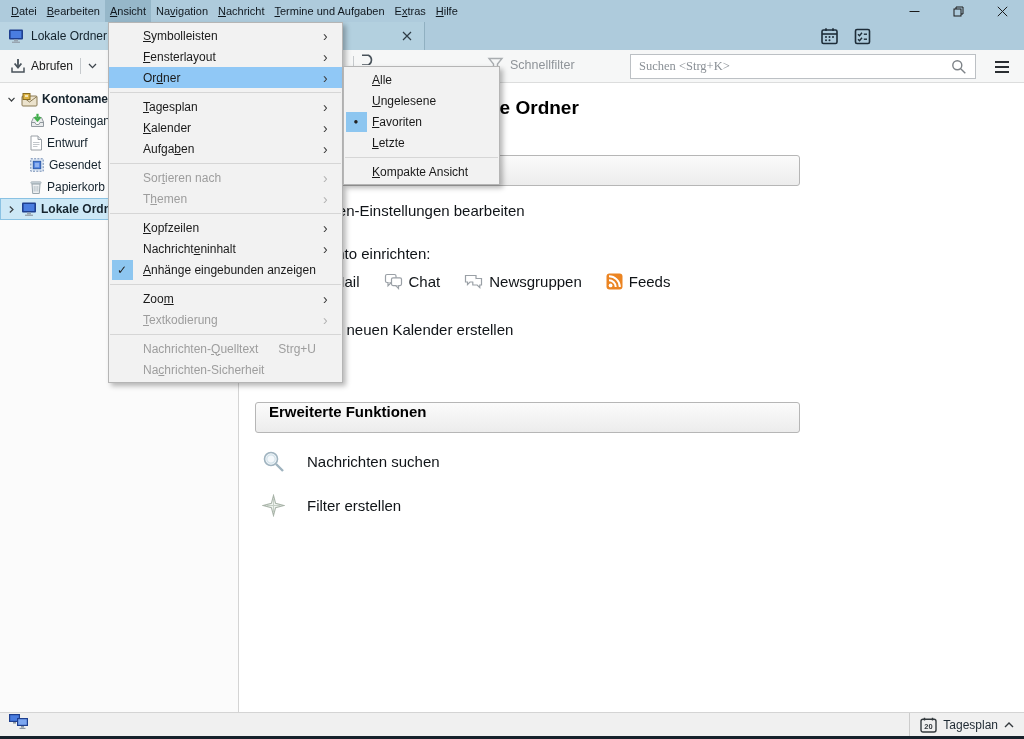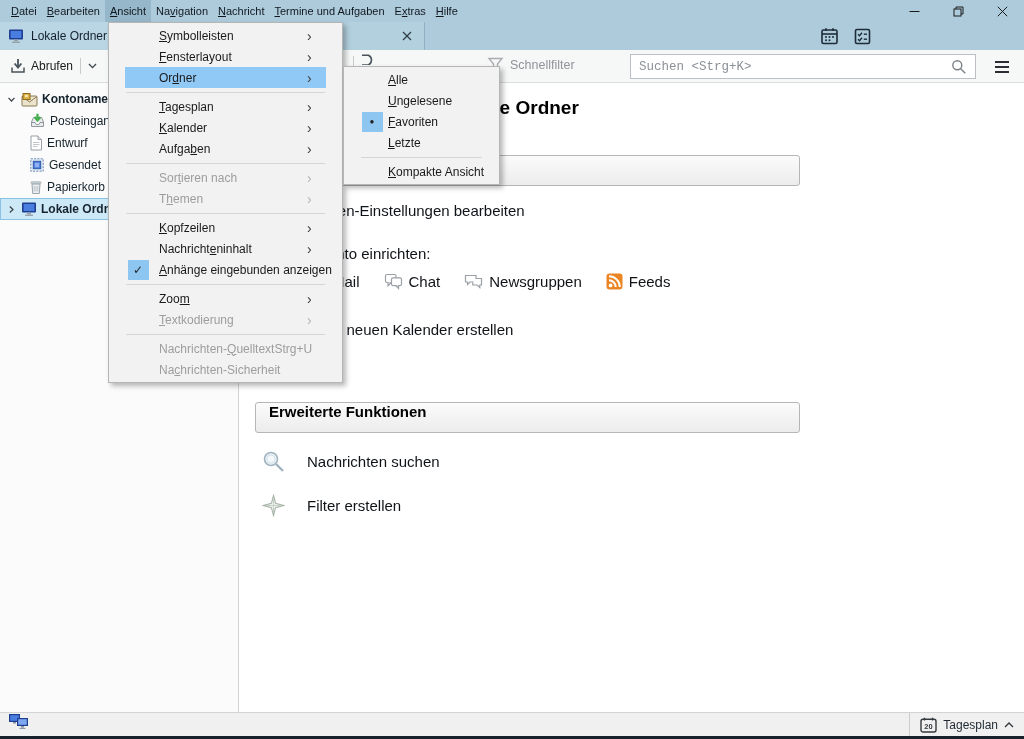--- a/index.html
+++ b/index.html
@@ -23,21 +23,21 @@
 .tab-actions{position:absolute;top:2px;right:150px;display:flex;gap:9px}
 .tab-action{width:24px;height:24px;display:flex;align-items:center;justify-content:center}
 
 .toolbar{position:absolute;top:50px;left:0;right:0;height:33px;background:#f6f7f7;border-bottom:1px solid #dcdddd;z-index:20}
 .btn-getmail{position:absolute;left:6px;top:3px;height:26px;display:flex;align-items:center;gap:5px;padding:0 4px;font-size:12px}
 .getmail-sep{width:1px;height:16px;background:#c6cacd;margin:0 2px}
 .tb-frag-sep{position:absolute;left:353px;top:6px;width:1px;height:21px;background:#c6cacd}
 .tb-frag{position:absolute;left:360px;top:4px}
 .quickfilter{position:absolute;left:487px;top:6px;display:flex;align-items:center;gap:6px;font-size:12.5px;color:#8f9499}
 .searchbox{position:absolute;left:630px;top:4px;width:346px;height:25px;background:#fff;border:1px solid #bcc0c4}
-.searchbox input{width:100%;height:100%;border:none;outline:none;background:transparent;font-family:Liberation Mono, monospace;font-size:12.5px;padding:0 30px 0 8px;color:#ef4444}
+.searchbox input{width:100%;height:100%;border:none;outline:none;background:transparent;font-family:Liberation Serif, serif;font-size:12.5px;padding:0 30px 0 8px;color:#ef4444}
 .searchbox input::placeholder{color:#8a9096}
 .search-ic{position:absolute;right:8px;top:4px}
 .hamburger{position:absolute;left:988px;top:5px;width:28px;height:24px;display:flex;align-items:center;justify-content:center}
 
 .folderpane{position:absolute;top:83px;left:0;width:238px;bottom:27px;background:#fbfbfb;z-index:1;padding-top:5px}
 .splitter{position:absolute;top:83px;left:238px;width:1px;bottom:27px;background:#d4d4d4;z-index:2}
 .frow{display:flex;align-items:center;height:22px;font-size:12px;color:#16242e;padding-left:4px;gap:4px;border:1px solid transparent}
 .frow .chev{width:12px;display:flex;justify-content:center;flex:none}
 .frow.child{padding-left:28px}
 .frow.bold{font-weight:bold}
@@ -50,21 +50,21 @@
 .linksrow{display:flex;align-items:center;gap:24px}
 .linkitem{display:flex;align-items:center;gap:6px;font-size:15px;color:#101418}
 .advrows .arow{display:flex;align-items:center;gap:22px;height:44px}
 .advrows .arow .albl{font-size:15px;color:#101418}
 
 .statusbar{position:absolute;left:0;right:0;bottom:3px;height:24px;background:#f0f0f0;border-top:1px solid #d4d4d4;display:flex;align-items:flex-start;z-index:10}
 .status-ic{margin-left:8px}
 .todaypane{margin-left:auto;height:100%;display:flex;align-items:center;gap:6px;padding:0 10px;border-left:1px solid #cccccc;font-size:12px;color:#1f2a33}
 .winbottom{position:absolute;left:0;right:0;bottom:0;height:3px;background:#16212b;z-index:60}
 
-.popup{position:absolute;background:#f2f2f2;border:1px solid #b5b5b5;box-shadow:3px 3px 5px rgba(0,0,0,.28);padding:2px 16px;font-size:12px;z-index:50}
+.popup{position:absolute;background:#f2f2f2;border:1px solid #b5b5b5;box-shadow:3px 3px 5px rgba(0,0,0,.28);padding:2px 0;font-size:12px;z-index:50}
 .popup.viewmenu{left:108px;top:22px;width:235px}
 .popup.foldersub{left:343px;top:66px;width:157px;z-index:51}
 .mi{height:21px;display:flex;align-items:center;color:#1a1a1a;white-space:nowrap}
 .mi .gut{width:26px;height:21px;display:flex;align-items:center;justify-content:center;flex:none}
 .foldersub .mi .gut{width:24px}
 .mi .mark{display:none;width:21px;height:20px;align-items:center;justify-content:center;background:#8dc6f0;font-size:12px;color:#222}
 .mi.marked .mark{display:flex}
 .foldersub .mi .mark{font-size:8px}
 .mi .lbl{flex:1;margin-left:8px}
 .foldersub .mi .lbl{margin-left:4px}

